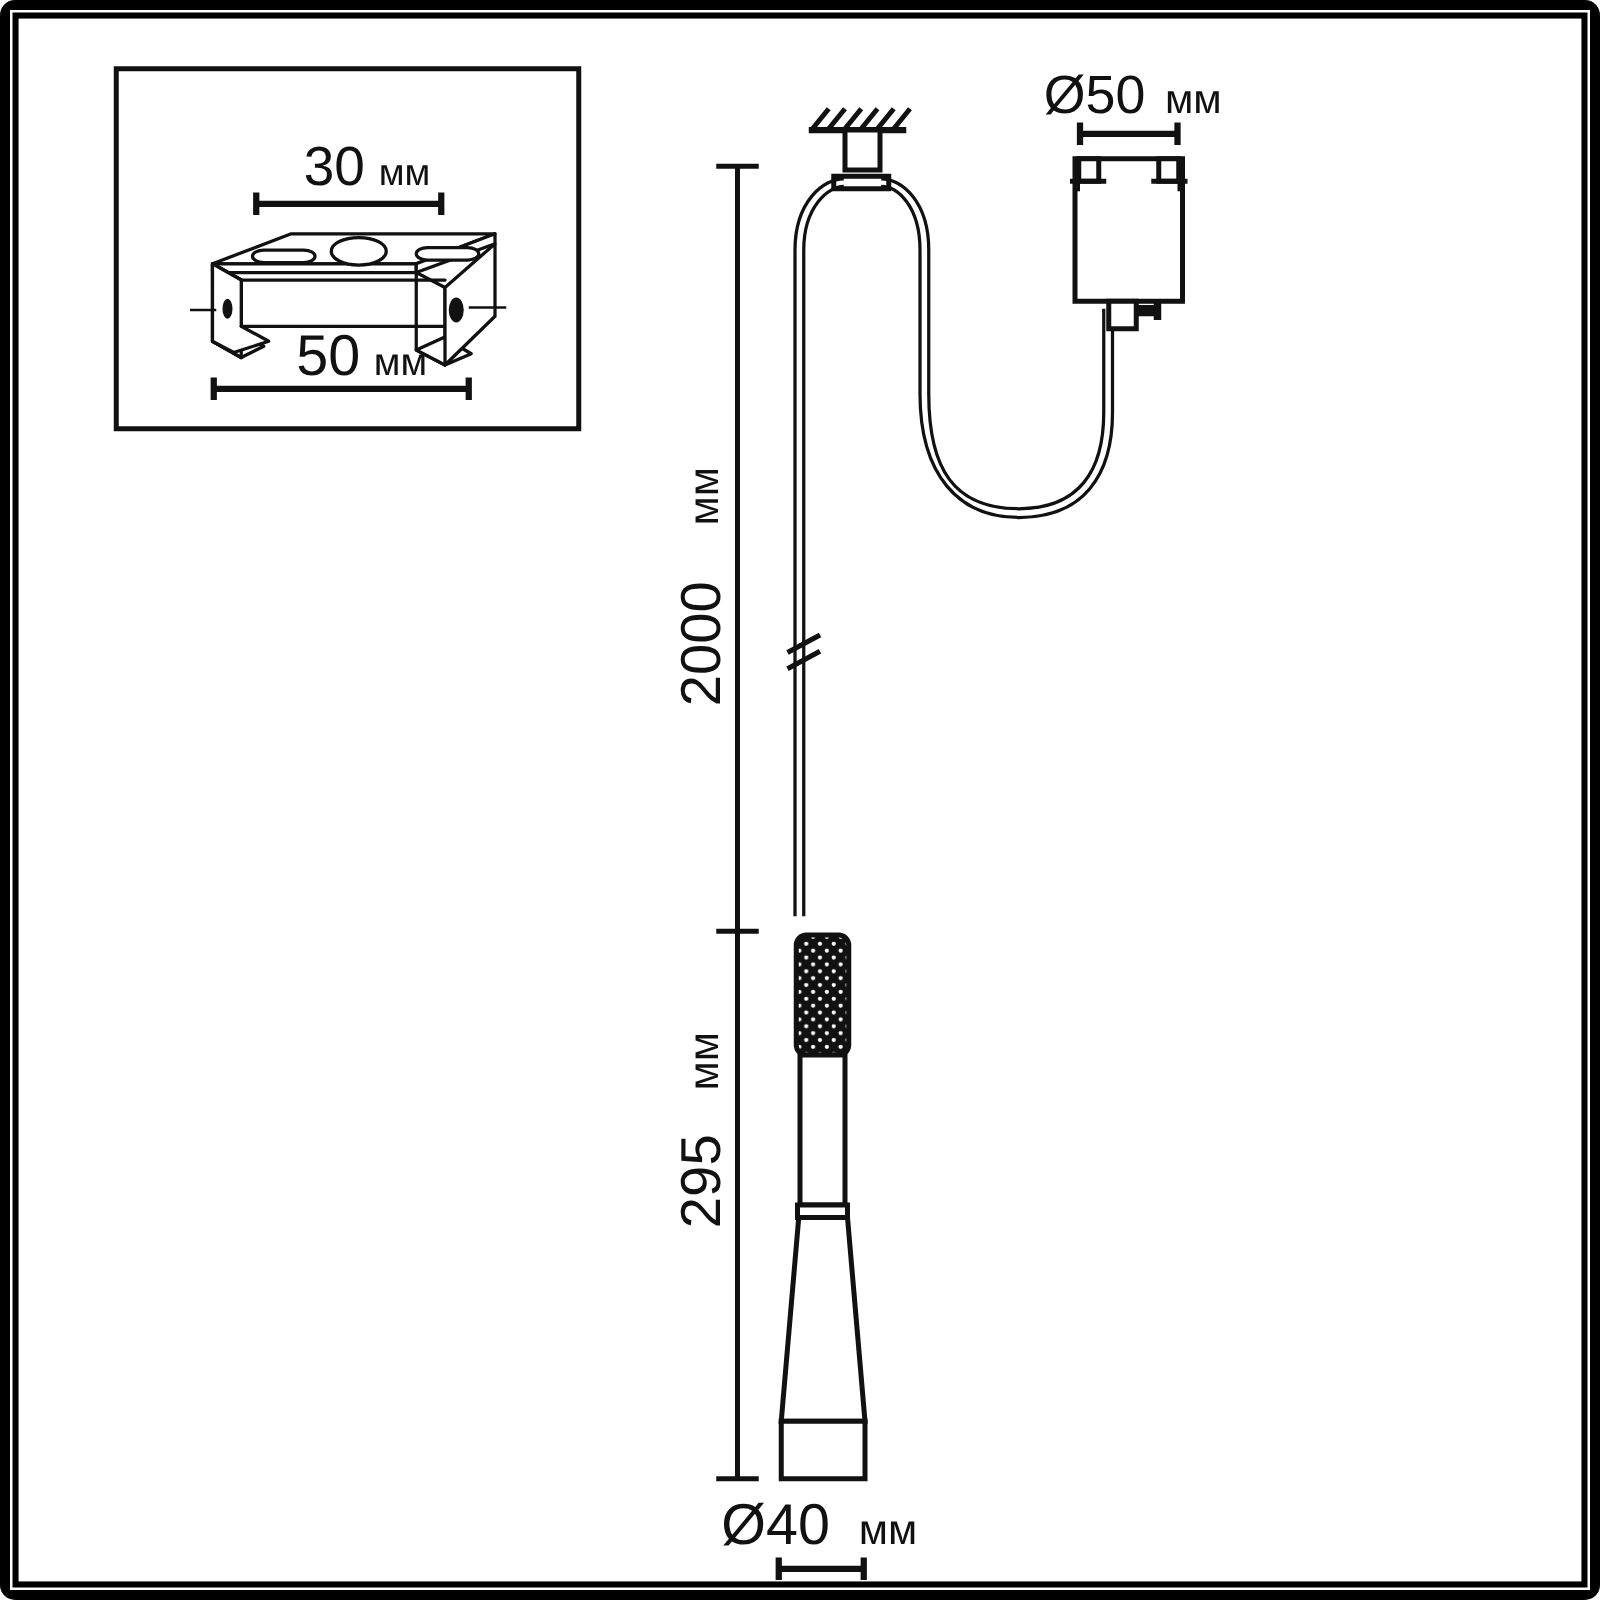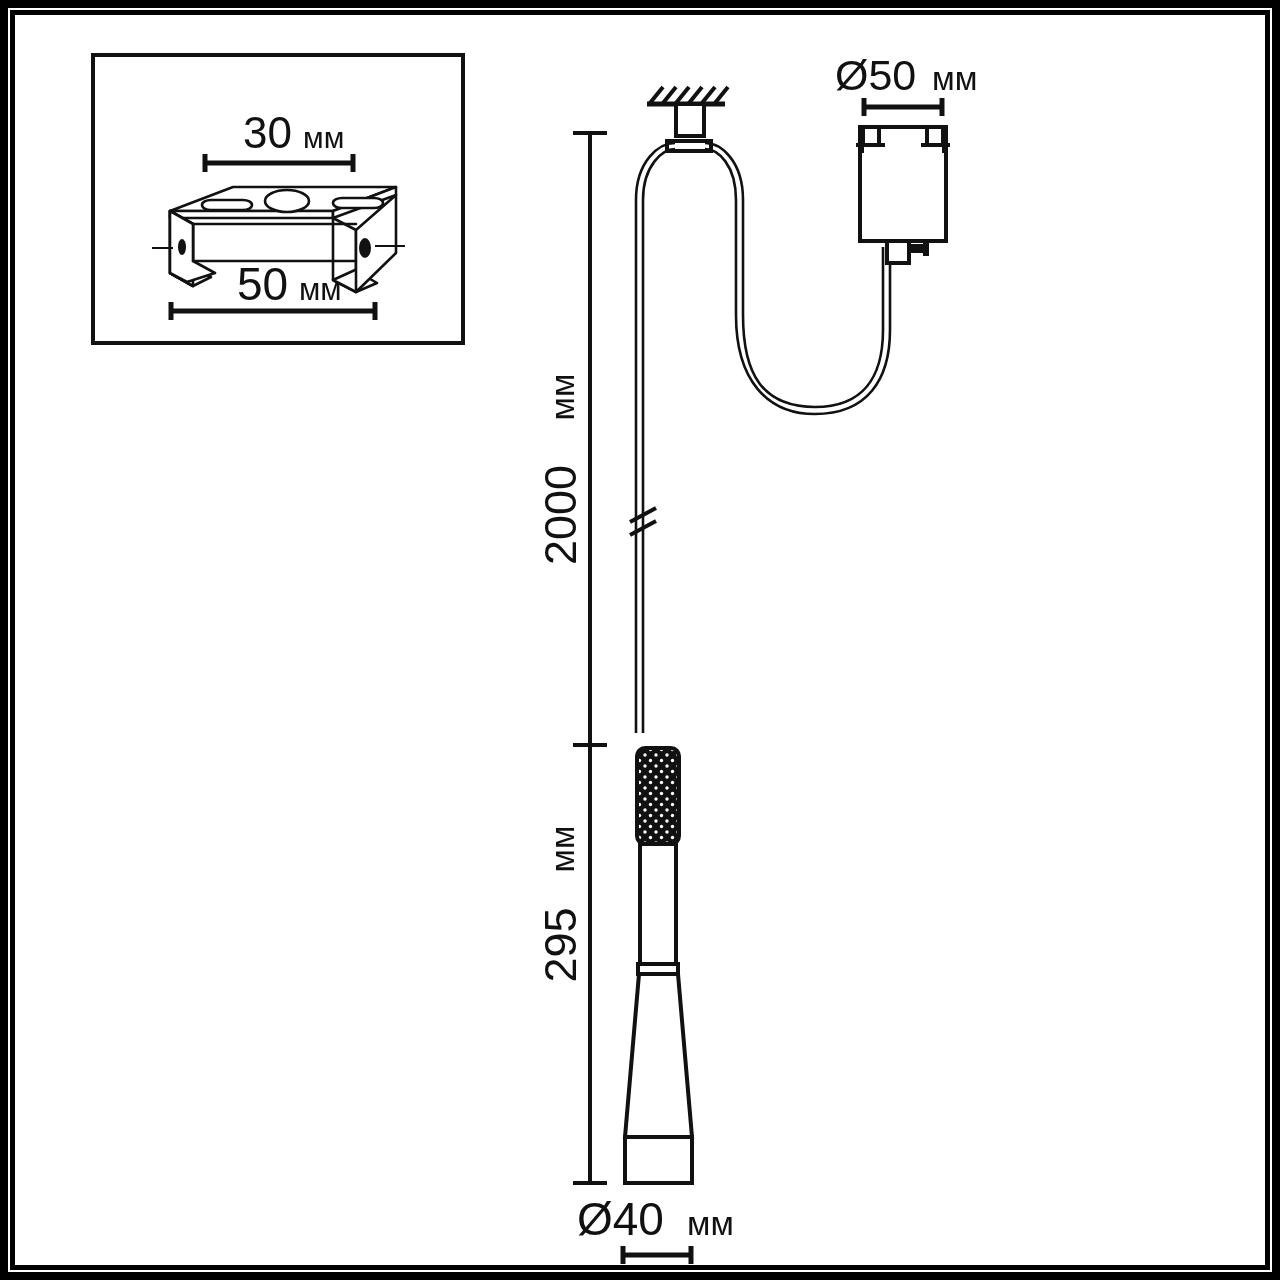--- a/index.html
+++ b/index.html
@@ -9,20 +9,21 @@
   }
   body {
     font-family: "Liberation Sans", sans-serif;
   }
   #sheet {
     position: relative;
     width: 1280px;
     height: 1280px;
     background: #ffffff;
     overflow: hidden;
+    border-radius: 12px;
   }
   
   #frame-outer {
     position: absolute;
     left: 0; top: 0;
     width: 1280px; height: 1280px;
     box-sizing: border-box;
     border: 8px solid #000000;
   }
   #frame-inner {

